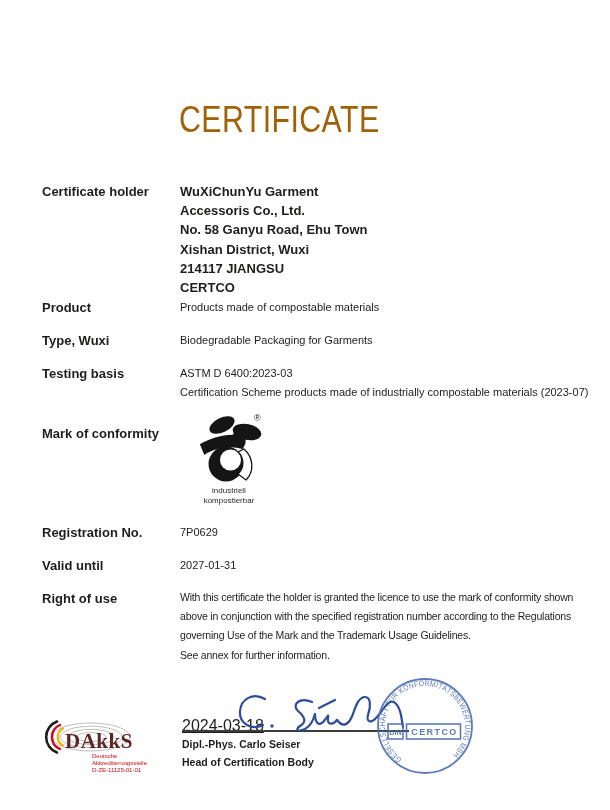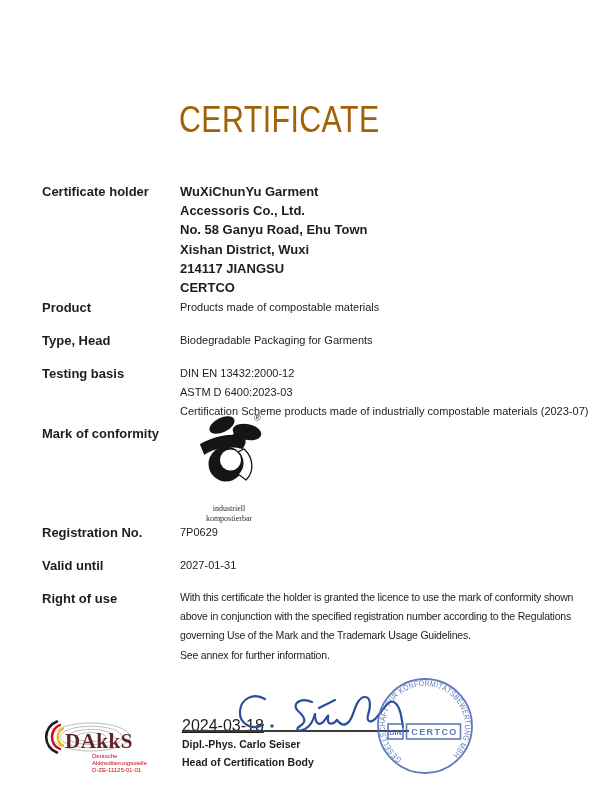--- a/index.html
+++ b/index.html
@@ -10,22 +10,22 @@
          color:#a16207;white-space:nowrap;}
   .title-inner{display:inline-block;transform:scaleX(0.82);transform-origin:0 50%;letter-spacing:0.5px;}
 
   .label{position:absolute;left:42px;font-size:13px;font-weight:700;line-height:19px;white-space:nowrap;}
   .value{position:absolute;left:180px;font-size:11px;line-height:19.2px;white-space:nowrap;}
   .value.bold{font-weight:700;font-size:13px;}
 
   .para{position:absolute;left:180px;width:406px;font-size:10.5px;line-height:19.2px;
         letter-spacing:-0.2px;white-space:normal;}
 
-  .mark-caption{position:absolute;left:180px;top:504px;width:98px;text-align:center;
-                font-size:8px;line-height:9.5px;color:#2a2a2a;font-family:Liberation Serif, serif;}
+  .mark-caption{position:absolute;left:180px;top:486px;width:98px;text-align:center;
+                font-size:8px;line-height:9.5px;color:#2a2a2a;}
   .reg-symbol{position:absolute;left:254px;top:413px;font-size:9px;color:#1d1d1b;}
 
   .sig-date{position:absolute;left:182px;top:717px;font-size:16px;text-decoration:underline;}
   .sig-line{position:absolute;left:182px;top:730px;width:227px;height:1.5px;background:#3c3c3c;}
   .sig-name{position:absolute;left:182px;top:735px;font-size:10.5px;font-weight:600;line-height:18px;}
   .sig-role{position:absolute;left:182px;top:753px;font-size:10.5px;font-weight:700;line-height:18px;}
 
   .seedling{position:absolute;left:196px;top:416px;}
   .sig-svg{position:absolute;left:215px;top:685px;}
   .stamp-svg{position:absolute;left:374px;top:675px;opacity:0.93;}
@@ -54,26 +54,25 @@
     <div>Accessoris Co., Ltd.</div>
     <div>No. 58 Ganyu Road, Ehu Town</div>
     <div>Xishan District, Wuxi</div>
     <div>214117 JIANGSU</div>
     <div>CERTCO</div>
   </div>
 
   <div class="label" style="top:298px">Product</div>
   <div class="value" style="top:298px">Products made of compostable materials</div>
 
-  <div class="label" style="top:331px">Type, Head</div>
+  <div class="label" style="top:331px">Type, Wuxi</div>
   <div class="value" style="top:331px">Biodegradable Packaging for Garments</div>
 
   <div class="label" style="top:364px">Testing basis</div>
   <div class="value" style="top:364px">
-    <div>DIN EN 13432:2000-12</div>
     <div>ASTM D 6400:2023-03</div>
     <div>Certification Scheme products made of industrially compostable materials (2023-07)</div>
   </div>
 
   <div class="label" style="top:424px">Mark of conformity</div>
 
   <svg class="seedling" width="68" height="68" viewBox="0 0 68 68">
 
     <path d="M3,28 C16,20 34,16 46,19 C50,20 51,24 50,28 L47,34 C35,30 19,32 8,40 Z" fill="#151515" stroke="#ffffff" stroke-width="1.4"></path>
 

